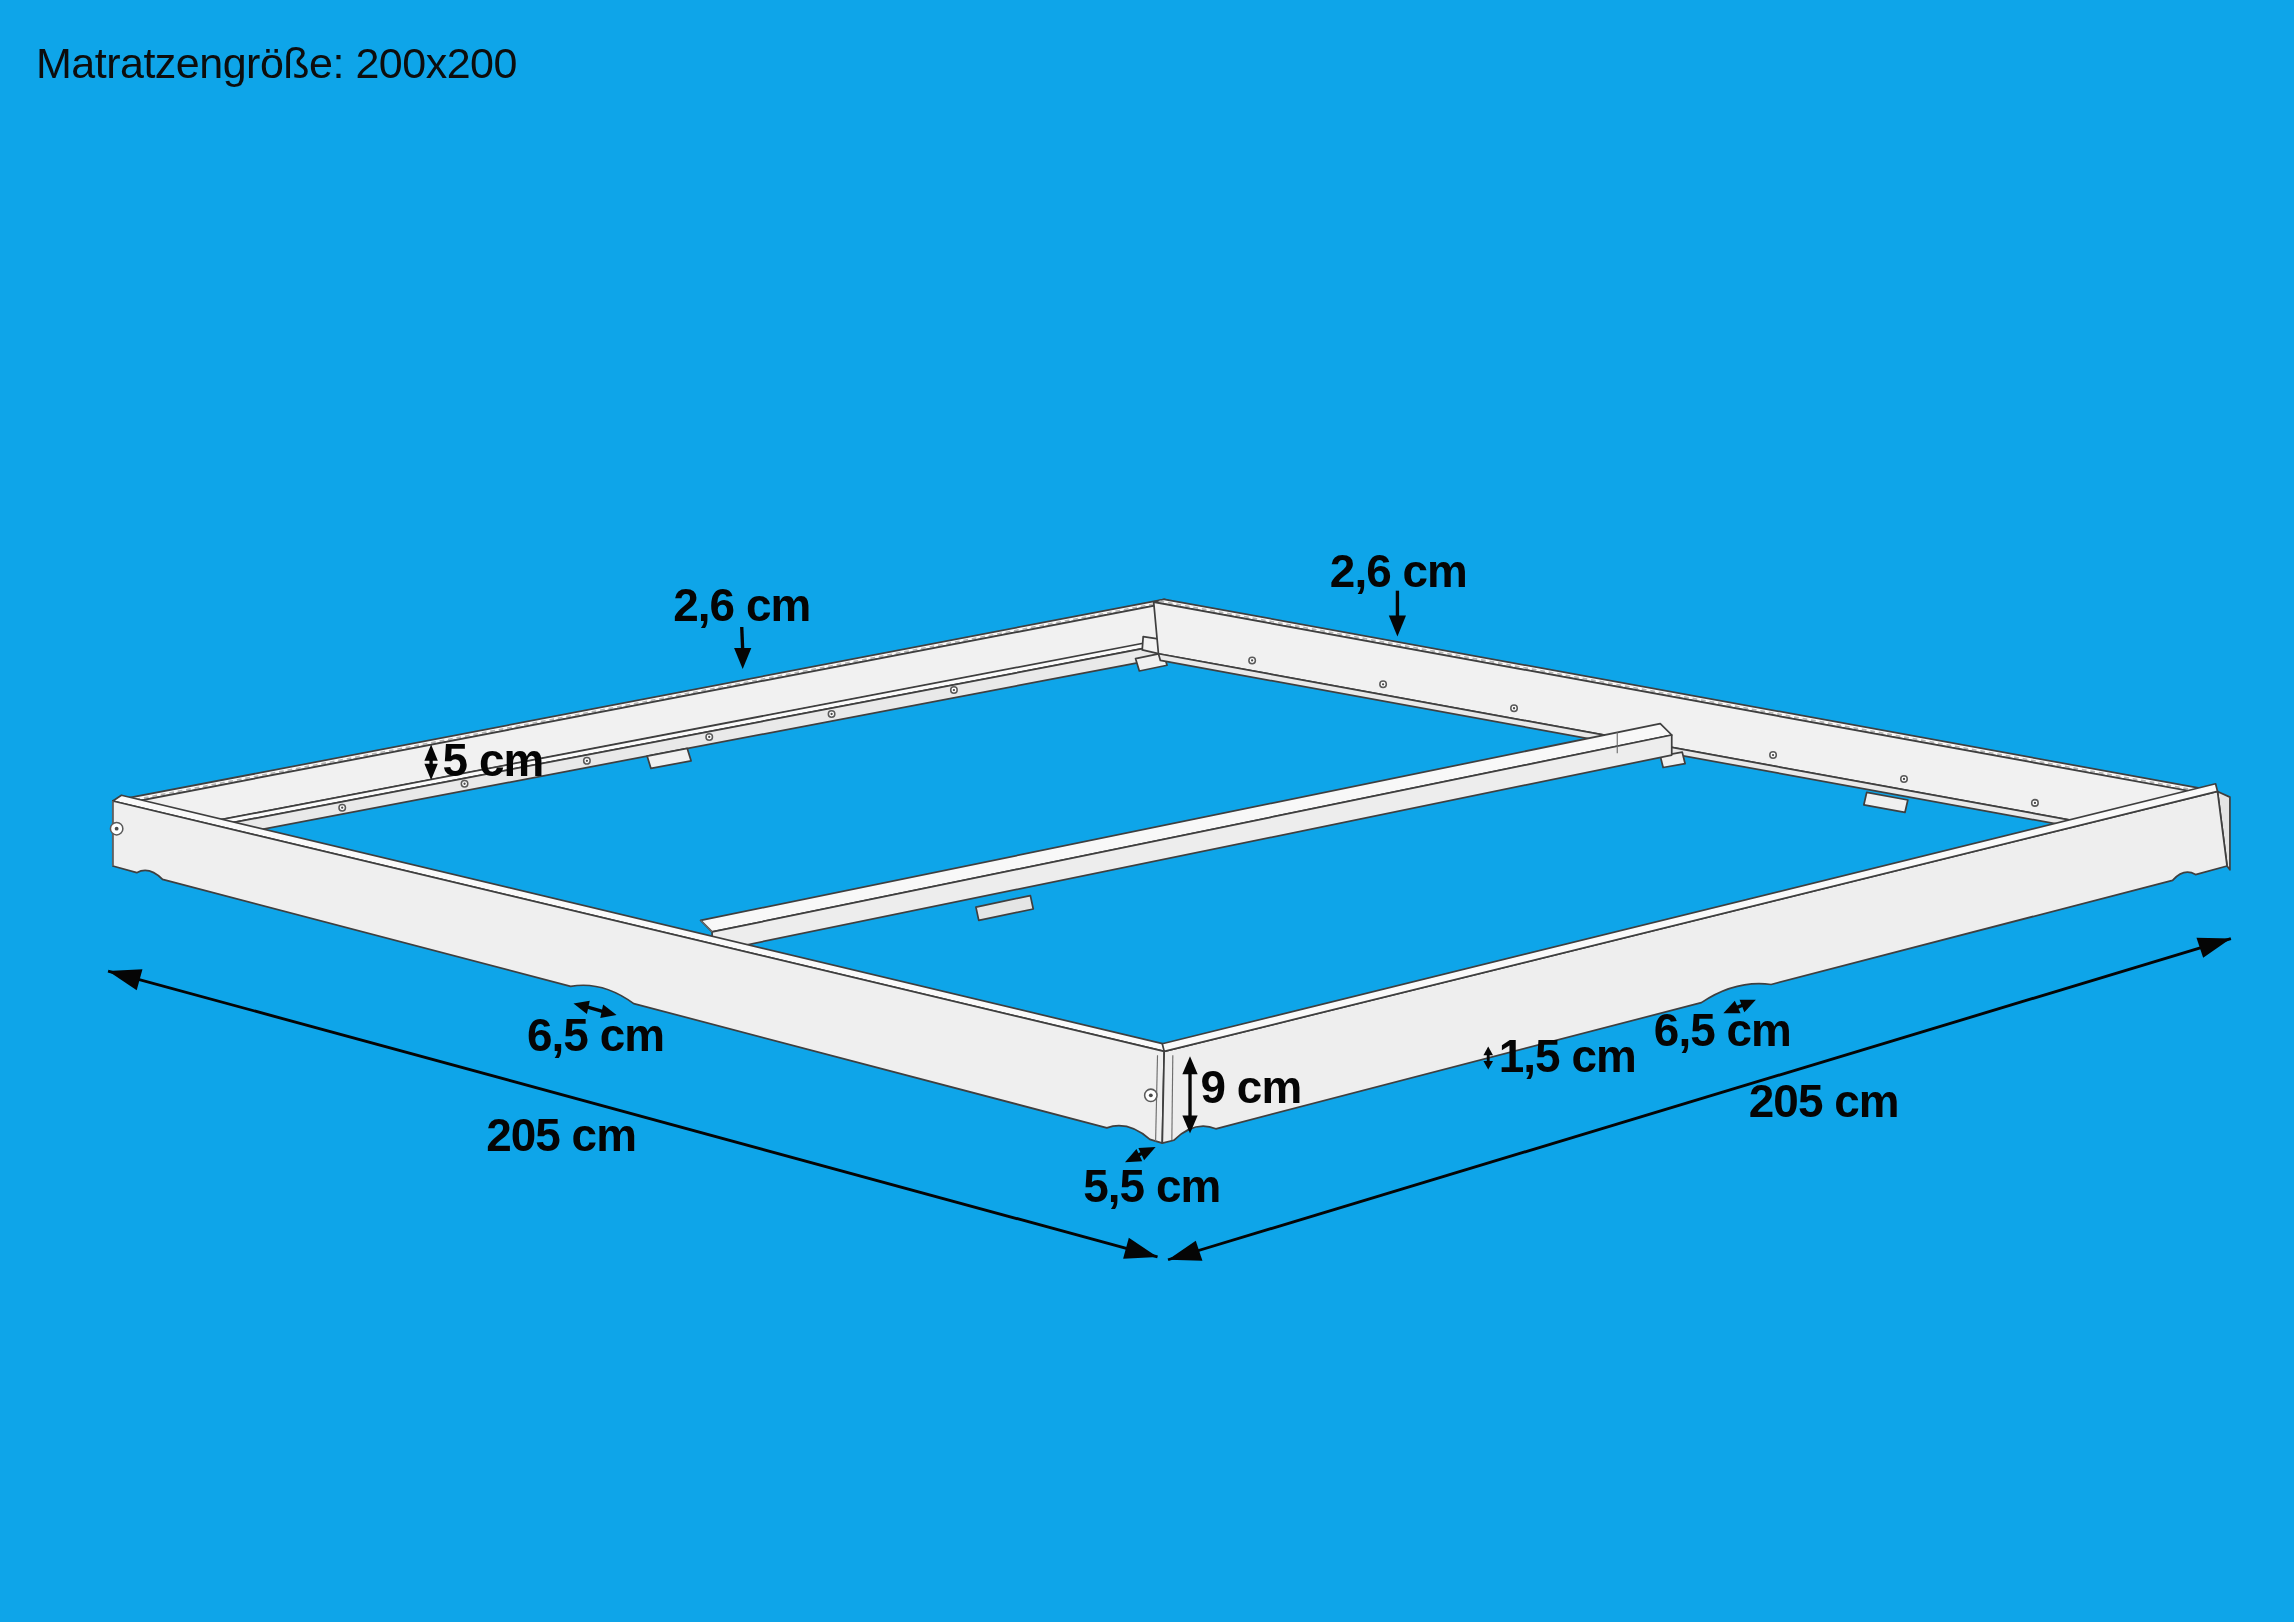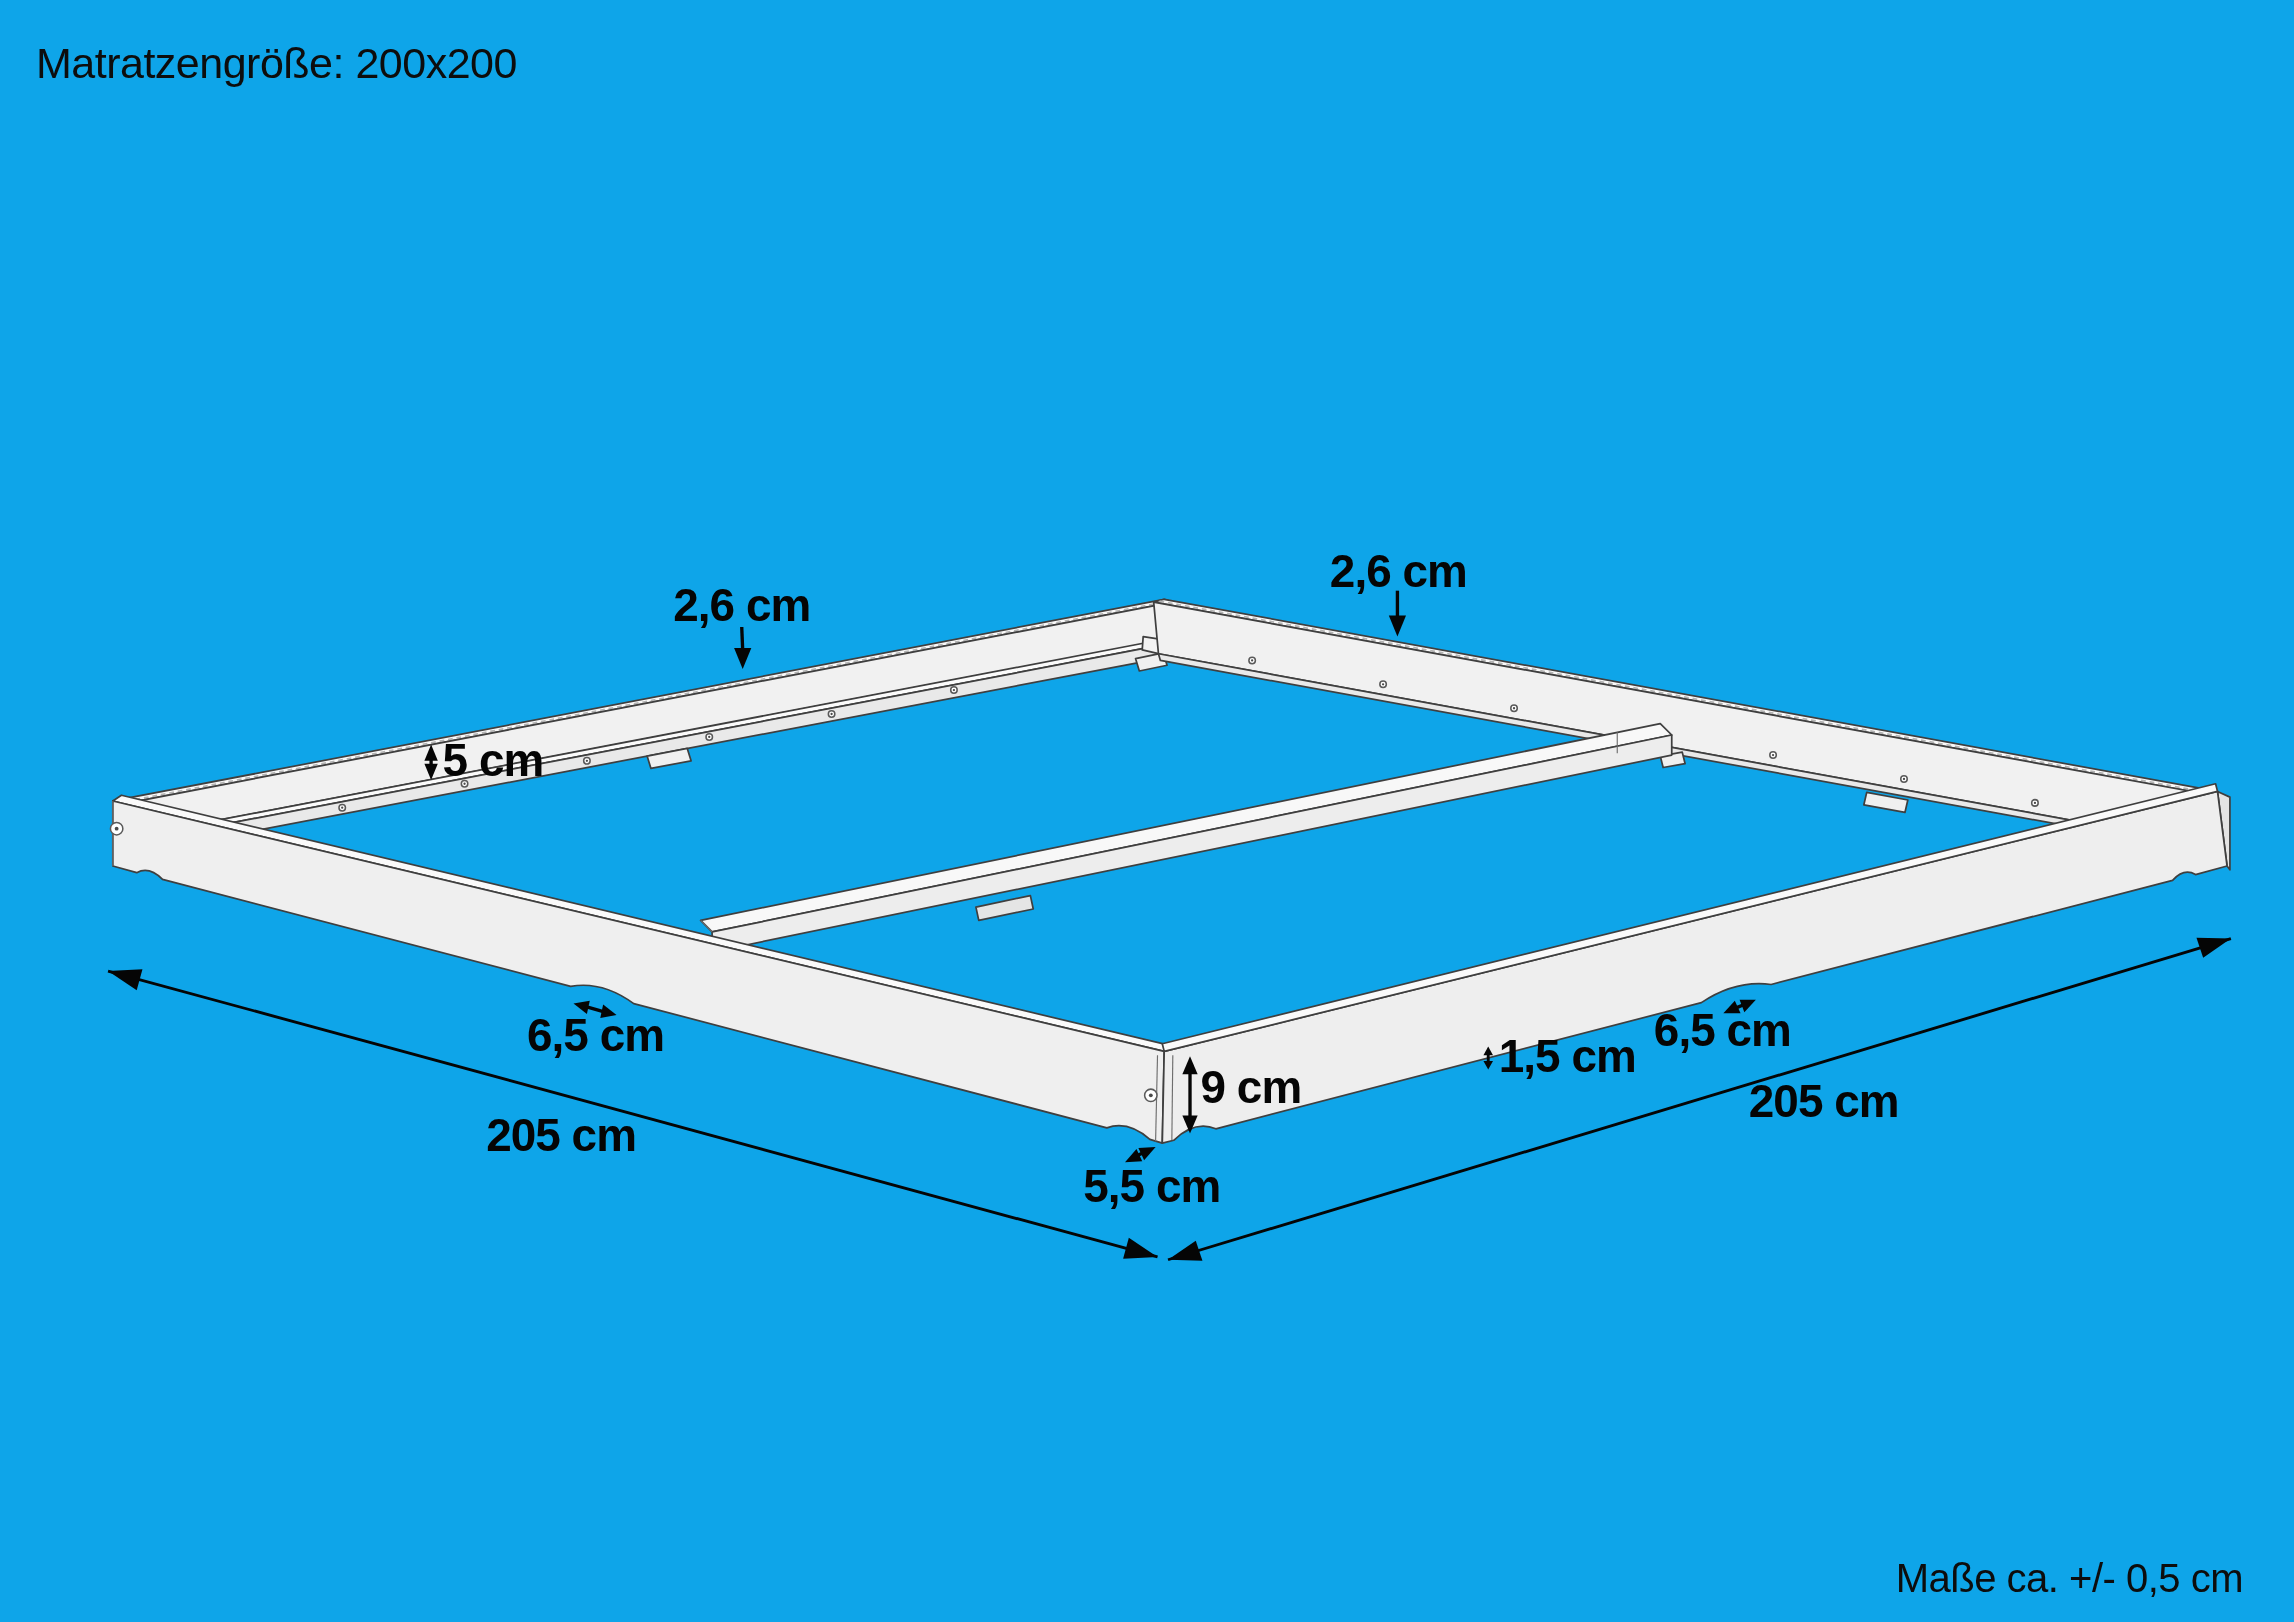--- a/index.html
+++ b/index.html
@@ -180,15 +180,14 @@
     <text class="dim-text" x="463" y="812" text-anchor="start">5 cm</text>
     <text class="dim-text" x="623" y="1100" text-anchor="middle">6,5 cm</text>
     <text class="dim-text" x="1802" y="1094" text-anchor="middle">6,5 cm</text>
     <text class="dim-text" x="587" y="1204" text-anchor="middle">205 cm</text>
     <text class="dim-text" x="1908" y="1169" text-anchor="middle">205 cm</text>
     <text class="dim-text" x="1256" y="1154" text-anchor="start">9 cm</text>
     <text class="dim-text" x="1568" y="1122" text-anchor="start">1,5 cm</text>
     <text class="dim-text" x="1205" y="1258" text-anchor="middle">5,5 cm</text>
   </svg>
 
-  <div class="footer-note">Maße ca. +/- 0,5 cm</div>
 </div>
 
 
 </body></html>

